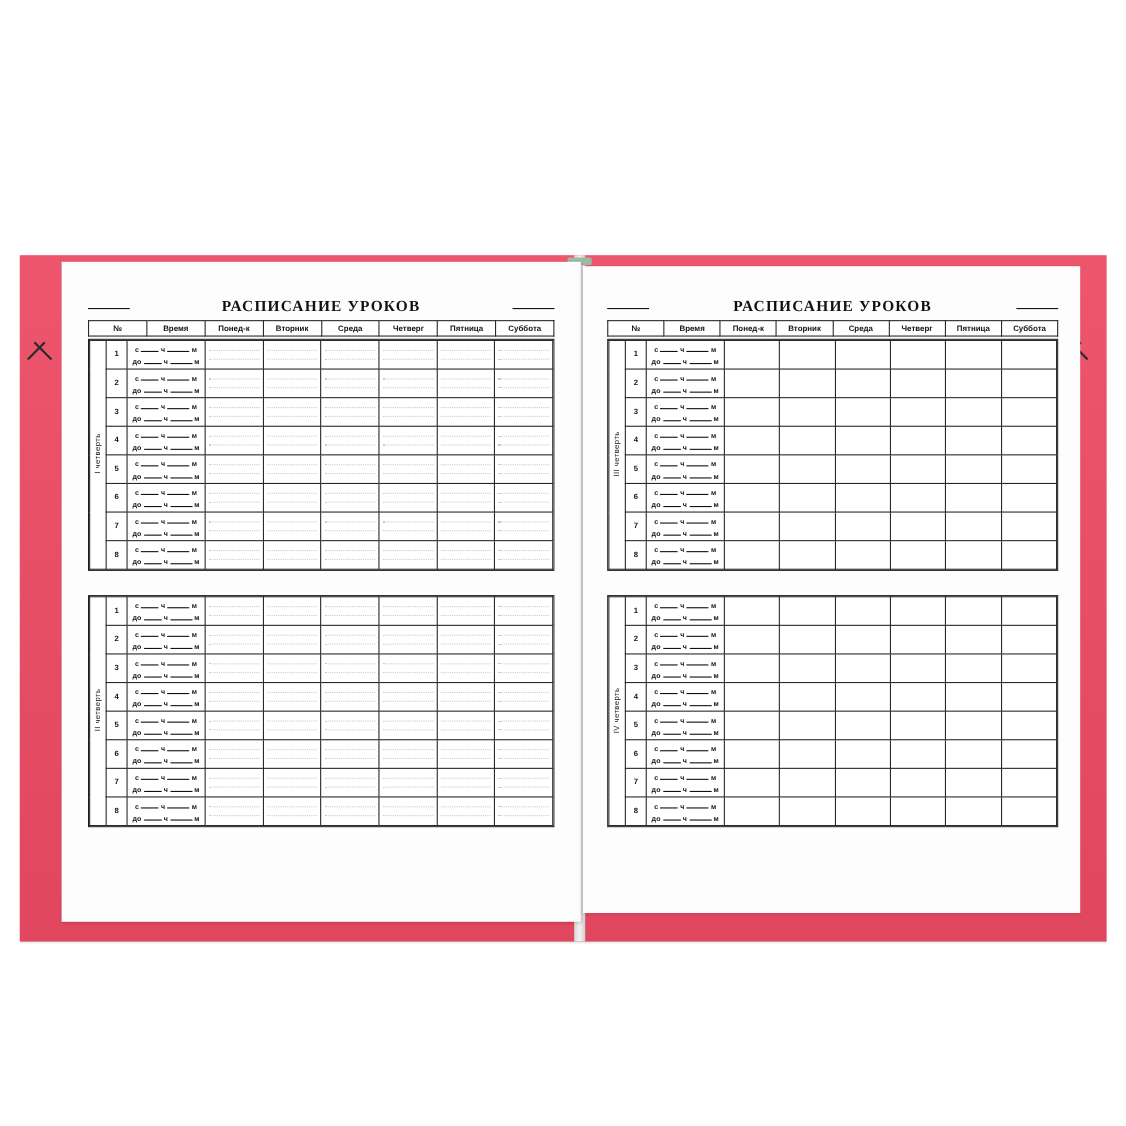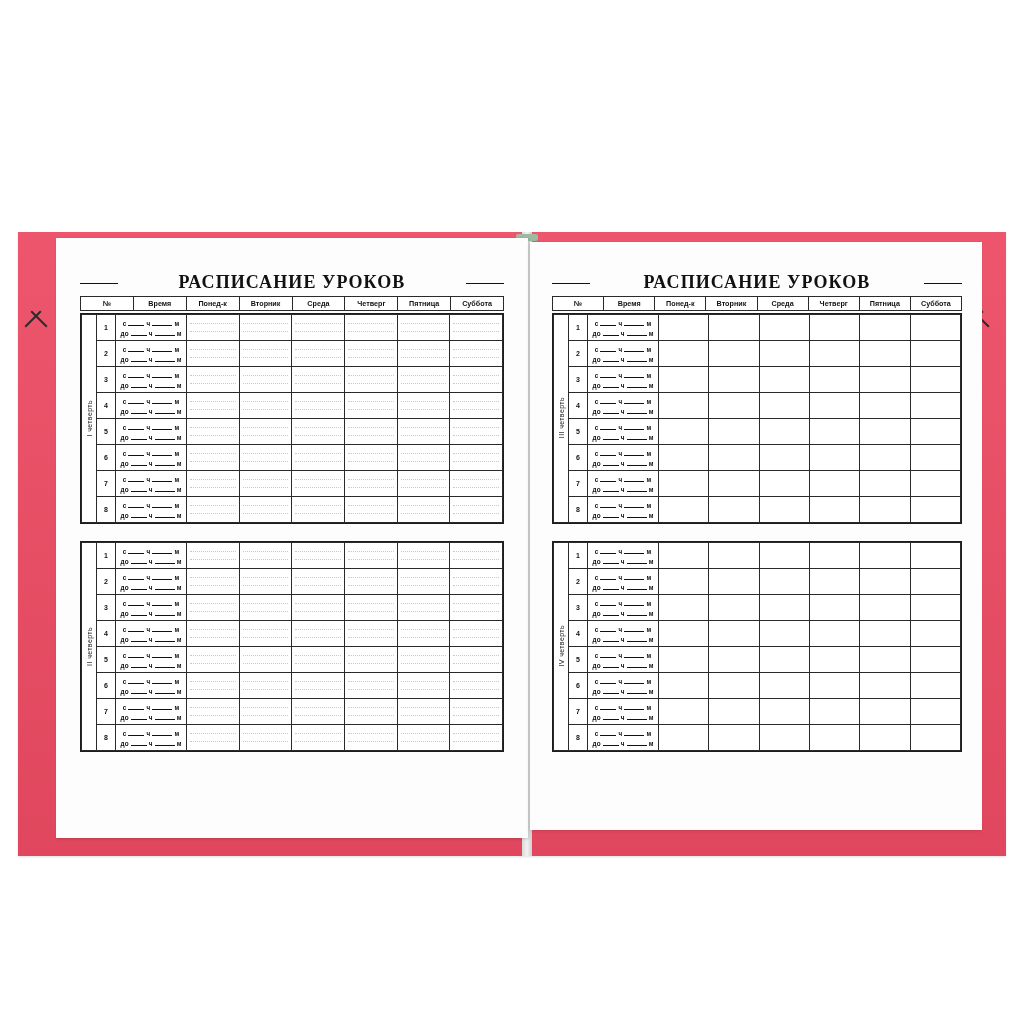--- a/index.html
+++ b/index.html
@@ -96,21 +96,21 @@
   .corner-elastic.tr { left: 948px; top: 76px; }
   .corner-elastic.tr::before { transform: rotate(45deg); left: 8px; top: 0; }
   .corner-elastic.tr::after  { transform: rotate(-45deg); left: 14px; top: 0; }
 
   
   .sheet {
     position: absolute;
   }
   .sheet-title {
     text-align: center;
-    font-size: 18px;
+    font-size: 14px;
     font-weight: bold;
     letter-spacing: 1.1px;
     color: #111;
     margin-bottom: 3px;
     position: relative;
     font-family: "Liberation Serif", serif;
   }
   .sheet-title .rule {
     position: absolute;
     top: 50%;

